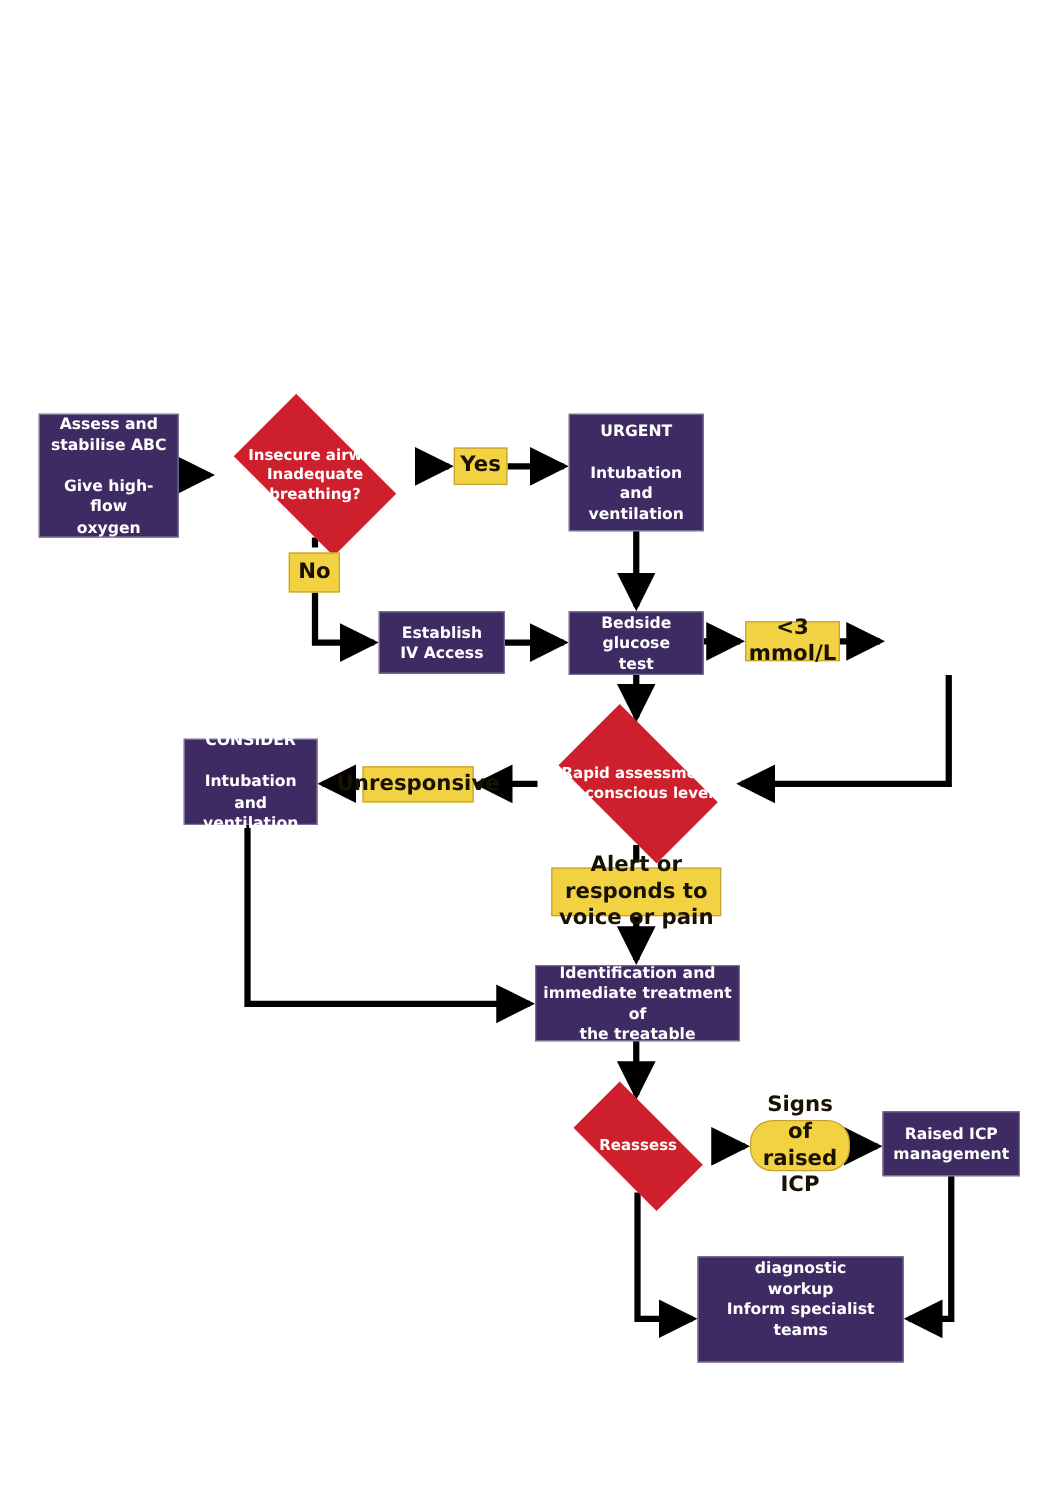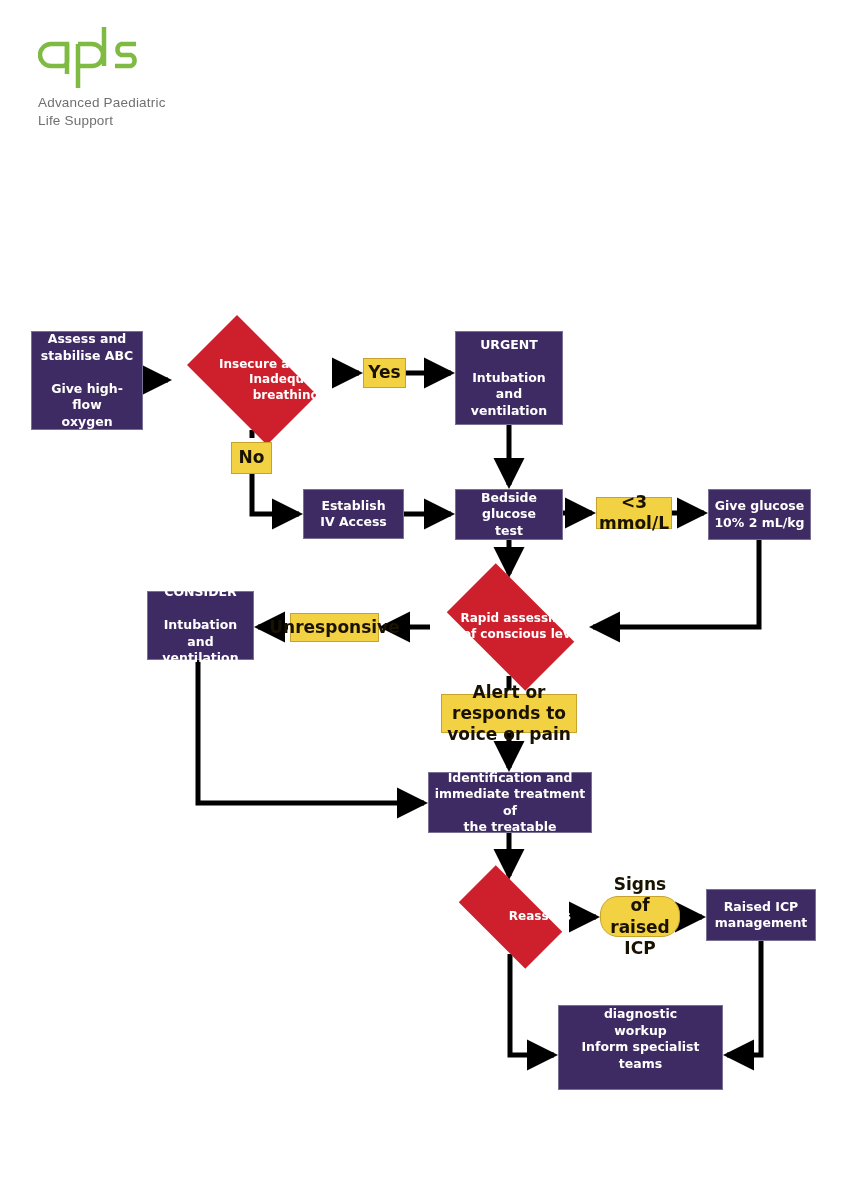--- a/index.html
+++ b/index.html
@@ -110,46 +110,27 @@
     height: 100%;
     background: #CE202C;
     transform: rotate(45deg) scale(0.7072);
   }
   .node.decision .dia-text {
     position: relative;
     z-index: 2;
     width: 100%;
     padding: 0 6px;
     box-sizing: border-box;
-    text-align: right;
   }
 </style>
 </head>
 <body>
 
 <div id="canvas">
 
-  <div id="logo-block">
-    <svg id="logo-mark" width="130" height="62" viewBox="0 0 260 124" aria-hidden="true">
-      <g fill="none" stroke="#7FBA42" stroke-width="9" stroke-linecap="butt">
-
-        <path d="M58 36 H26 A22 22 0 0 0 26 80 H50 A8 8 0 0 0 58 72 V36 Z"></path>
-        <path d="M58 36 V96"></path>
-
-        <path d="M80 36 H108 A22 22 0 0 1 108 80 H80"></path>
-        <path d="M80 36 V124"></path>
-
-        <path d="M132 2 V80"></path>
-
-        <path d="M196 36 H166 A12 12 0 0 0 166 58 H186 A12 12 0 0 1 186 80 H154"></path>
-      </g>
-    </svg>
-    <div id="logo-tagline">Advanced Paediatric
-Life Support</div>
-  </div>
 
 
   <svg id="connectors" viewBox="0 0 848 1200">
     <defs>
       <marker id="ah" markerWidth="7" markerHeight="7" refX="5.4" refY="3.5" orient="auto" markerUnits="strokeWidth">
         <path d="M0,0.4 L6.2,3.5 L0,6.6 Z" fill="#000000"></path>
       </marker>
     </defs>
     <g stroke="#000000" stroke-width="5" fill="none" marker-end="url(#ah)">
 
@@ -234,24 +215,20 @@
 
   <div class="node process" style="left:303px; top:489px; width:101px; height:50px;">
     <span>Establish
 IV Access</span>
   </div>
 
   <div class="node label" style="left:596px; top:497px; width:76px; height:32px;">
     <span>&lt;3 mmol/L</span>
   </div>
 
-  <div class="node process" style="left:708px; top:489px; width:103px; height:51px;">
-    <span>Give glucose
-10% 2 mL/kg</span>
-  </div>
 
   <div class="node process" style="left:147px; top:591px; width:107px; height:69px;">
     <span>CONSIDER
 
 Intubation and
 ventilation</span>
   </div>
 
   <div class="node label" style="left:290px; top:613px; width:89px; height:29px;">
     <span>Unresponsive</span>

